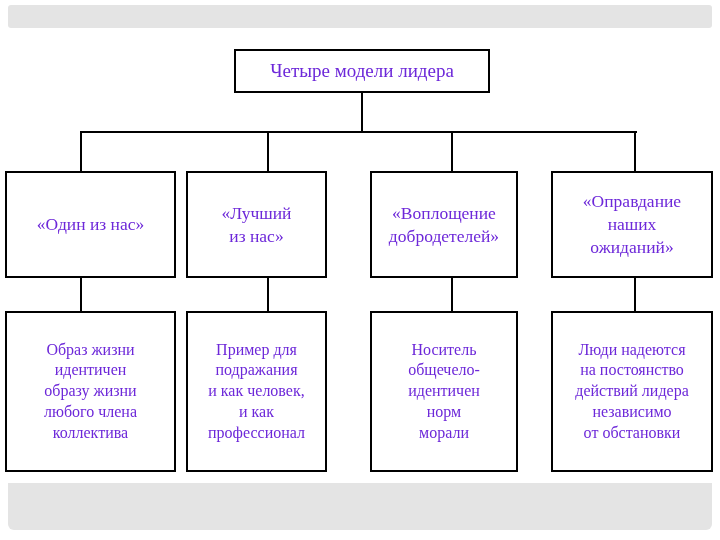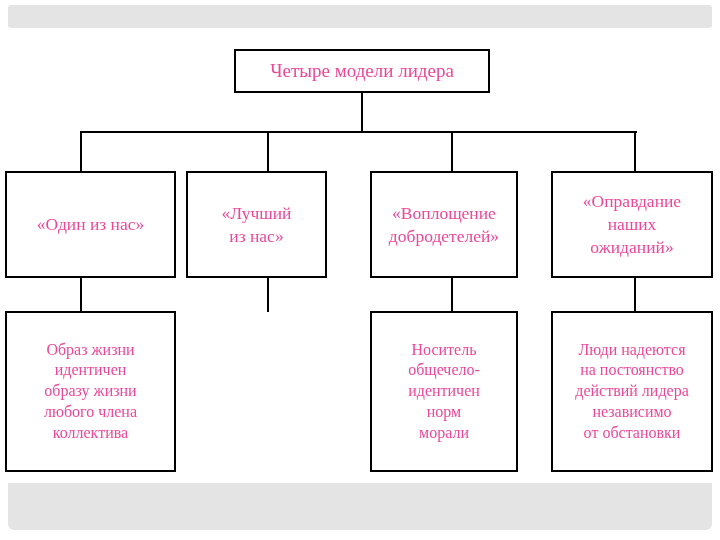--- a/index.html
+++ b/index.html
@@ -44,21 +44,21 @@
 
   .node {
     position: absolute;
     box-sizing: border-box;
     background: #ffffff;
     border: 2px solid #000000;
     display: flex;
     align-items: center;
     justify-content: center;
     text-align: center;
-    color: #ec4899;
+    color: #6d28d9;
     line-height: 1.30;
     padding: 2px 4px;
   }
 
   .node-title {
     left: 234px;
     top: 49px;
     width: 256px;
     height: 44px;
     font-size: 19px;
@@ -152,20 +152,27 @@
   <div class="line v link-3"></div>
   <div class="line v link-4"></div>
 
   <div class="node row-desc col-1">
     <span class="node-text">Образ жизни
 идентичен
 образу жизни
 любого члена
 коллектива</span>
   </div>
+  <div class="node row-desc col-2">
+    <span class="node-text">Пример для
+подражания
+и как человек,
+и как
+профессионал</span>
+  </div>
   <div class="node row-desc col-3">
     <span class="node-text">Носитель
 общечело-
 идентичен
 норм
 морали</span>
   </div>
   <div class="node row-desc col-4">
     <span class="node-text">Люди надеются
 на постоянство

